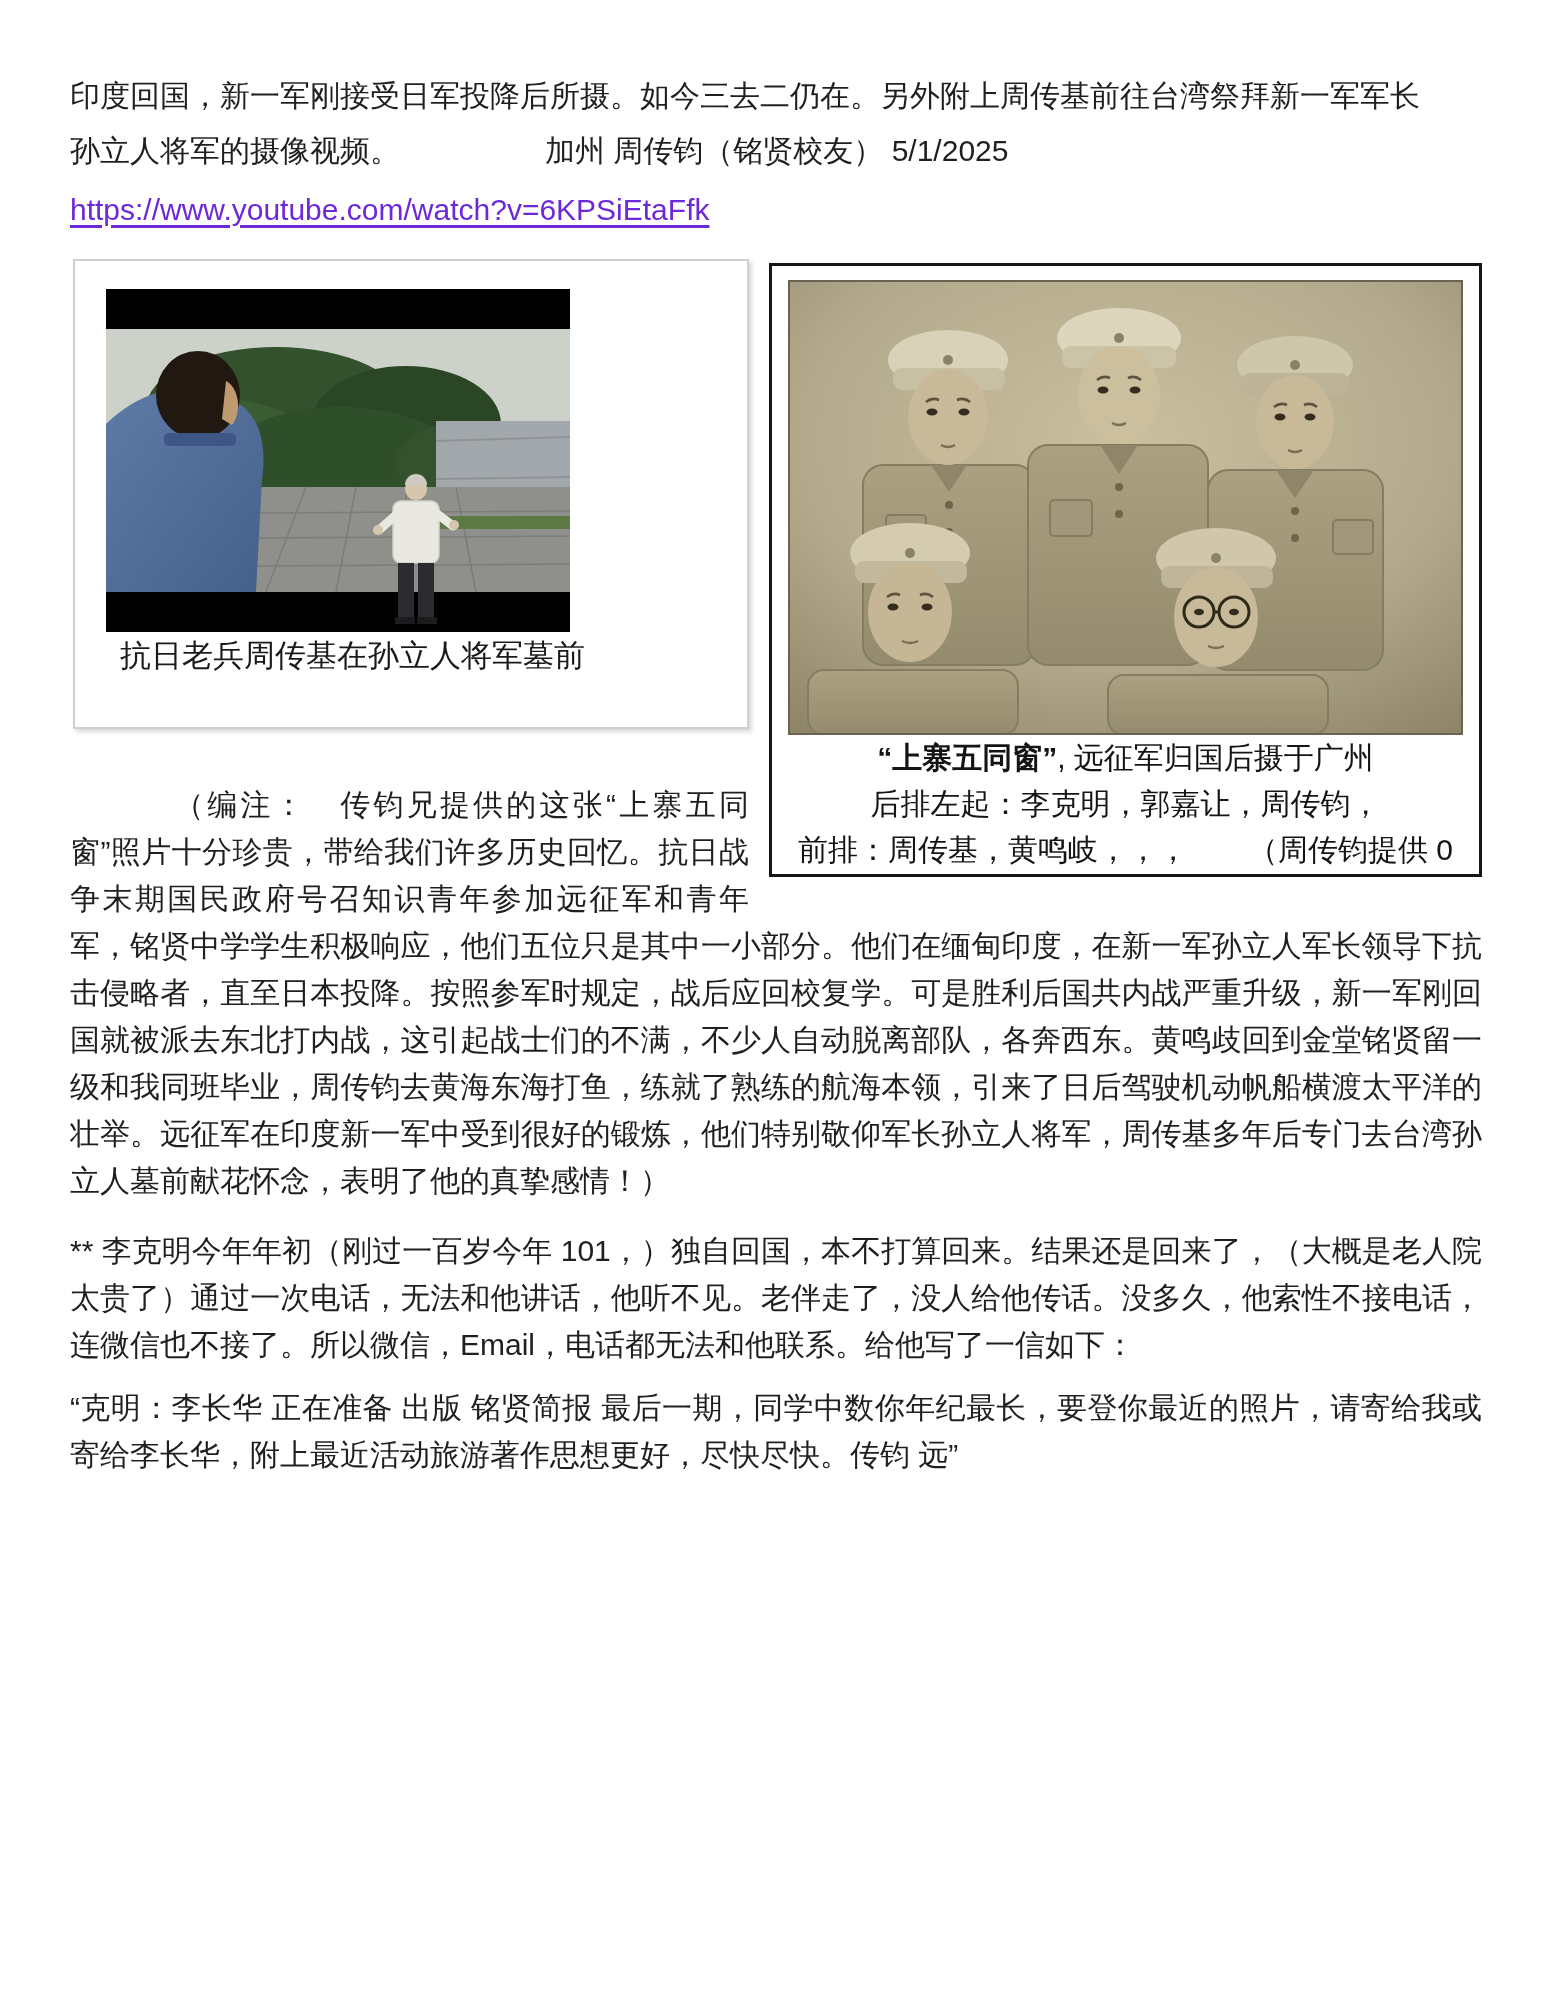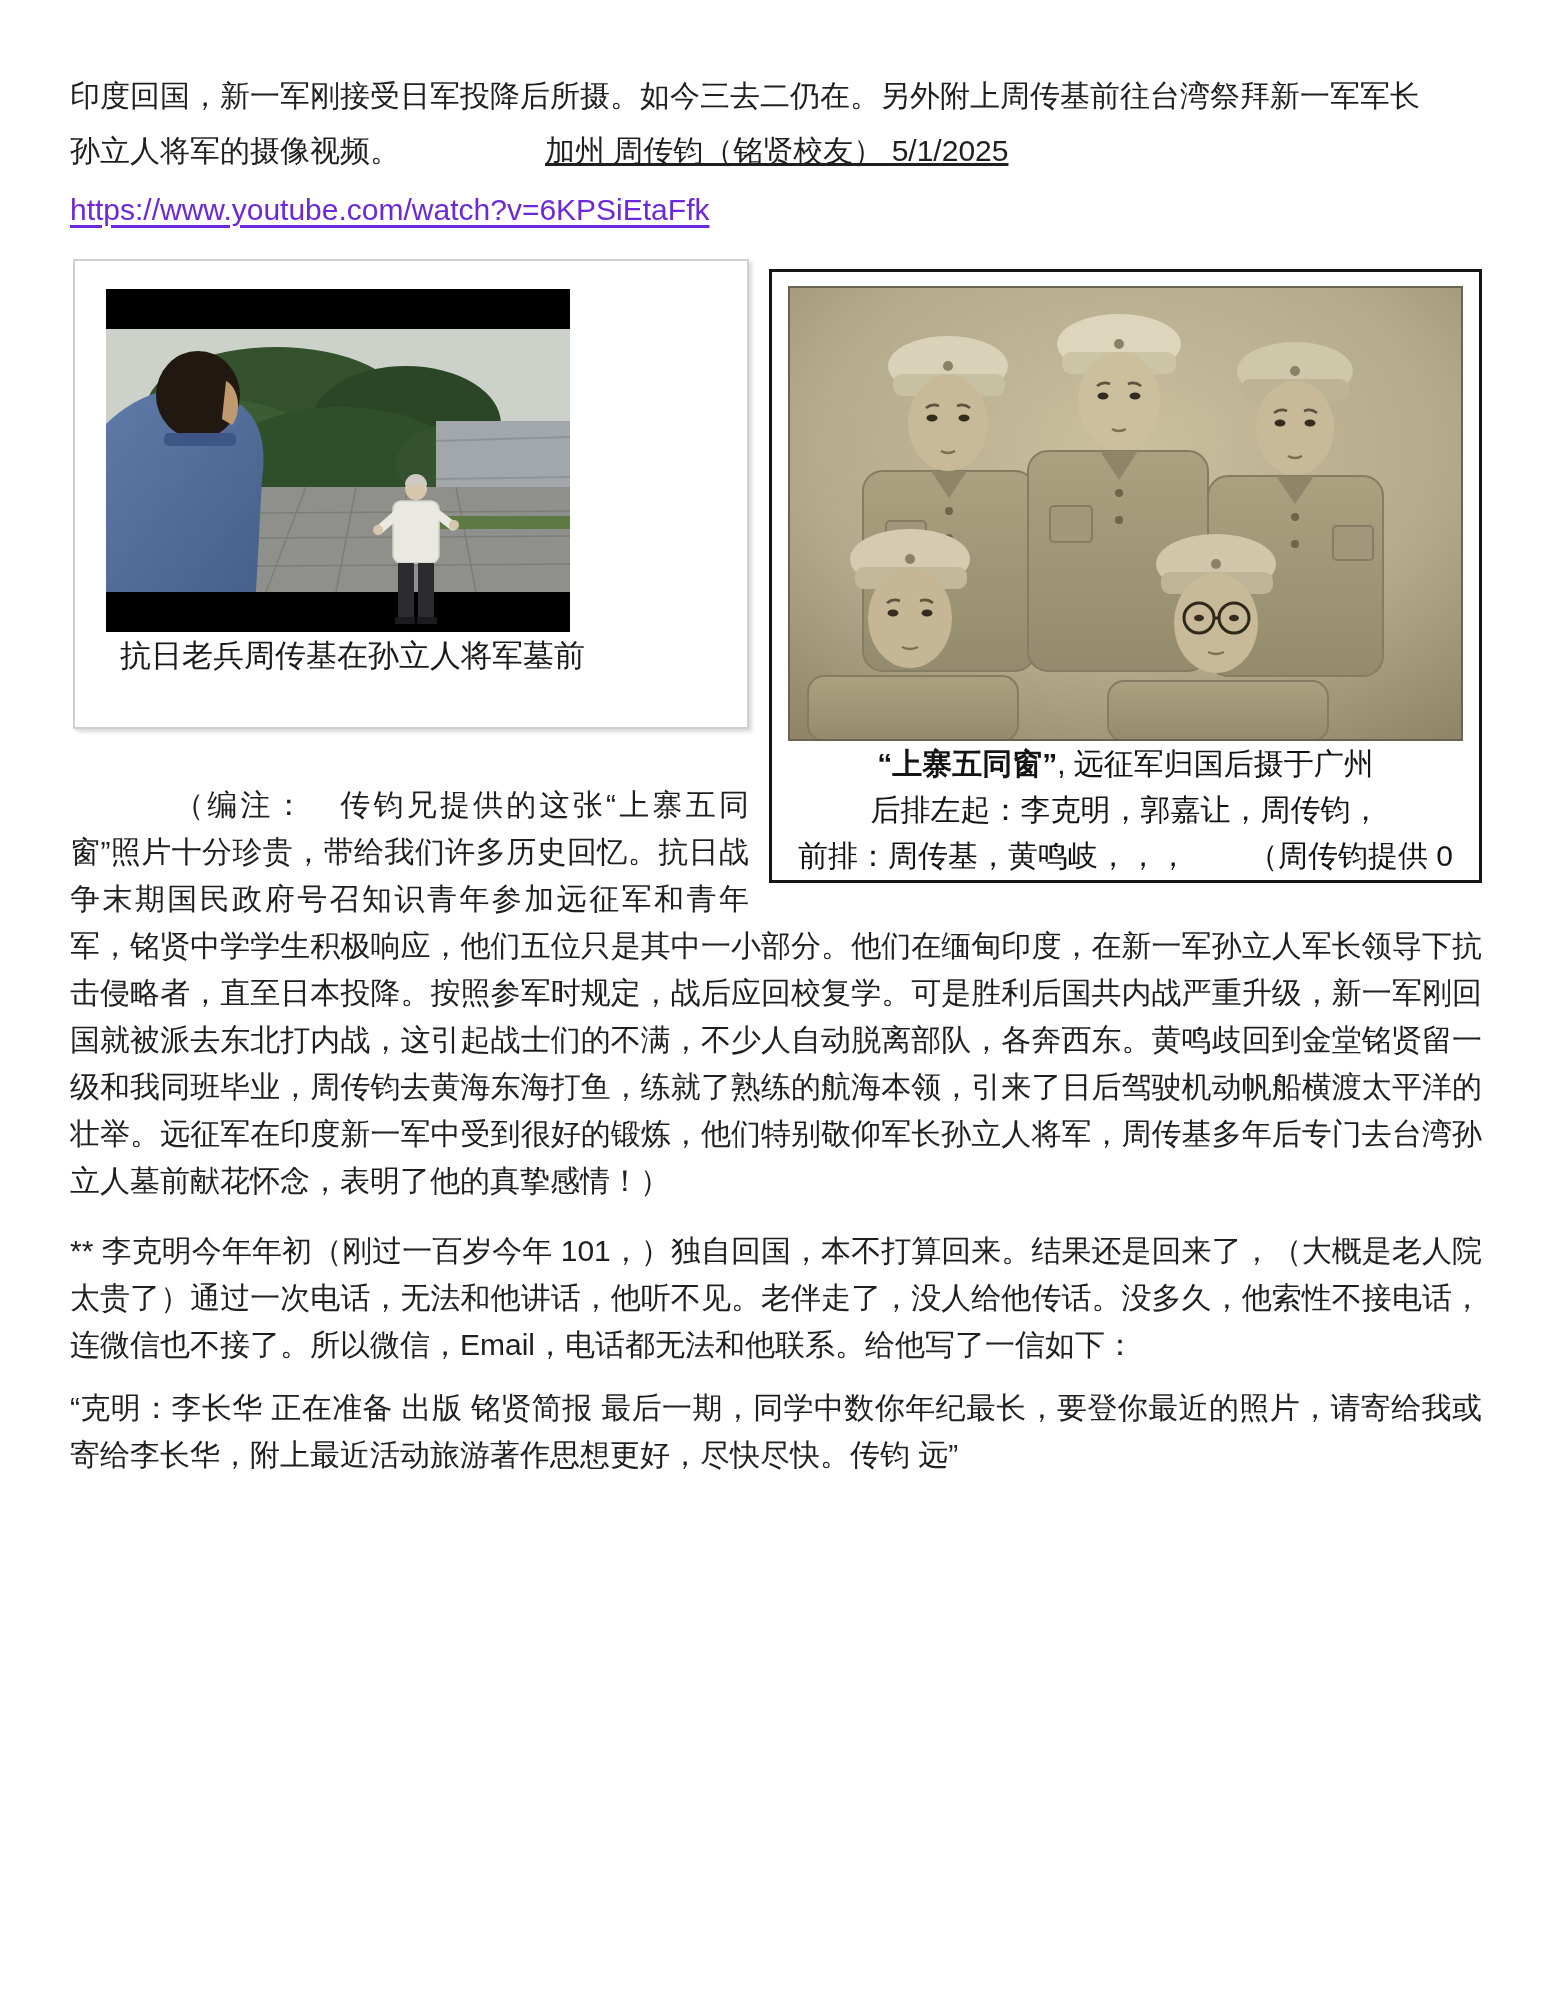--- a/index.html
+++ b/index.html
@@ -9,21 +9,21 @@
     background:#ffffff;
     box-sizing:border-box;
     padding:68px 63px 0 70px;
     color:#1f1f1f;
     font-family:"Liberation Sans","DejaVu Sans",sans-serif;
     font-size:30px;
     overflow:hidden;
   }
   .header-par { margin:0; line-height:55px; }
   .header-line2 { line-height:55px; }
-  .header-byline { margin-left:145px;text-decoration:underline; }
+  .header-byline { margin-left:145px; }
 
   .link-row { margin:8px 0 0 0; line-height:48px; }
   .youtube-link { color:#6d28d9; text-decoration:underline; text-underline-offset:5px; }
 
   .figures { margin-top:25px; line-height:0; }
 
   .figure-right {
     float:right;
     width:713px; height:614px;
     box-sizing:border-box;
@@ -71,21 +71,21 @@
       <span>孙立人将军的摄像视频。</span><span class="header-byline">加州 周传钧（铭贤校友） 5/1/2025</span>
     </span>
   </p>
 
   <p class="link-row">
     <a href="#" class="youtube-link">https://www.youtube.com/watch?v=6KPSiEtaFfk</a>
   </p>
 
   <div class="figures">
 
-    <figure class="figure-right" style="margin:10px 0 0 20px; float:right;">
+    <figure class="figure-right" style="margin:4px 0 0 20px; float:right;">
       <svg class="photo-svg" viewBox="0 0 675 455" preserveAspectRatio="none">
         <defs>
           <radialGradient id="sepiaBg" cx="50%" cy="35%" r="80%">
             <stop offset="0%" stop-color="#cac09f"></stop>
             <stop offset="60%" stop-color="#b3a98c"></stop>
             <stop offset="100%" stop-color="#8f8568"></stop>
           </radialGradient>
           <linearGradient id="uniformG" x1="0" y1="0" x2="0" y2="1">
             <stop offset="0%" stop-color="#aba180"></stop>
             <stop offset="100%" stop-color="#948b6e"></stop>

